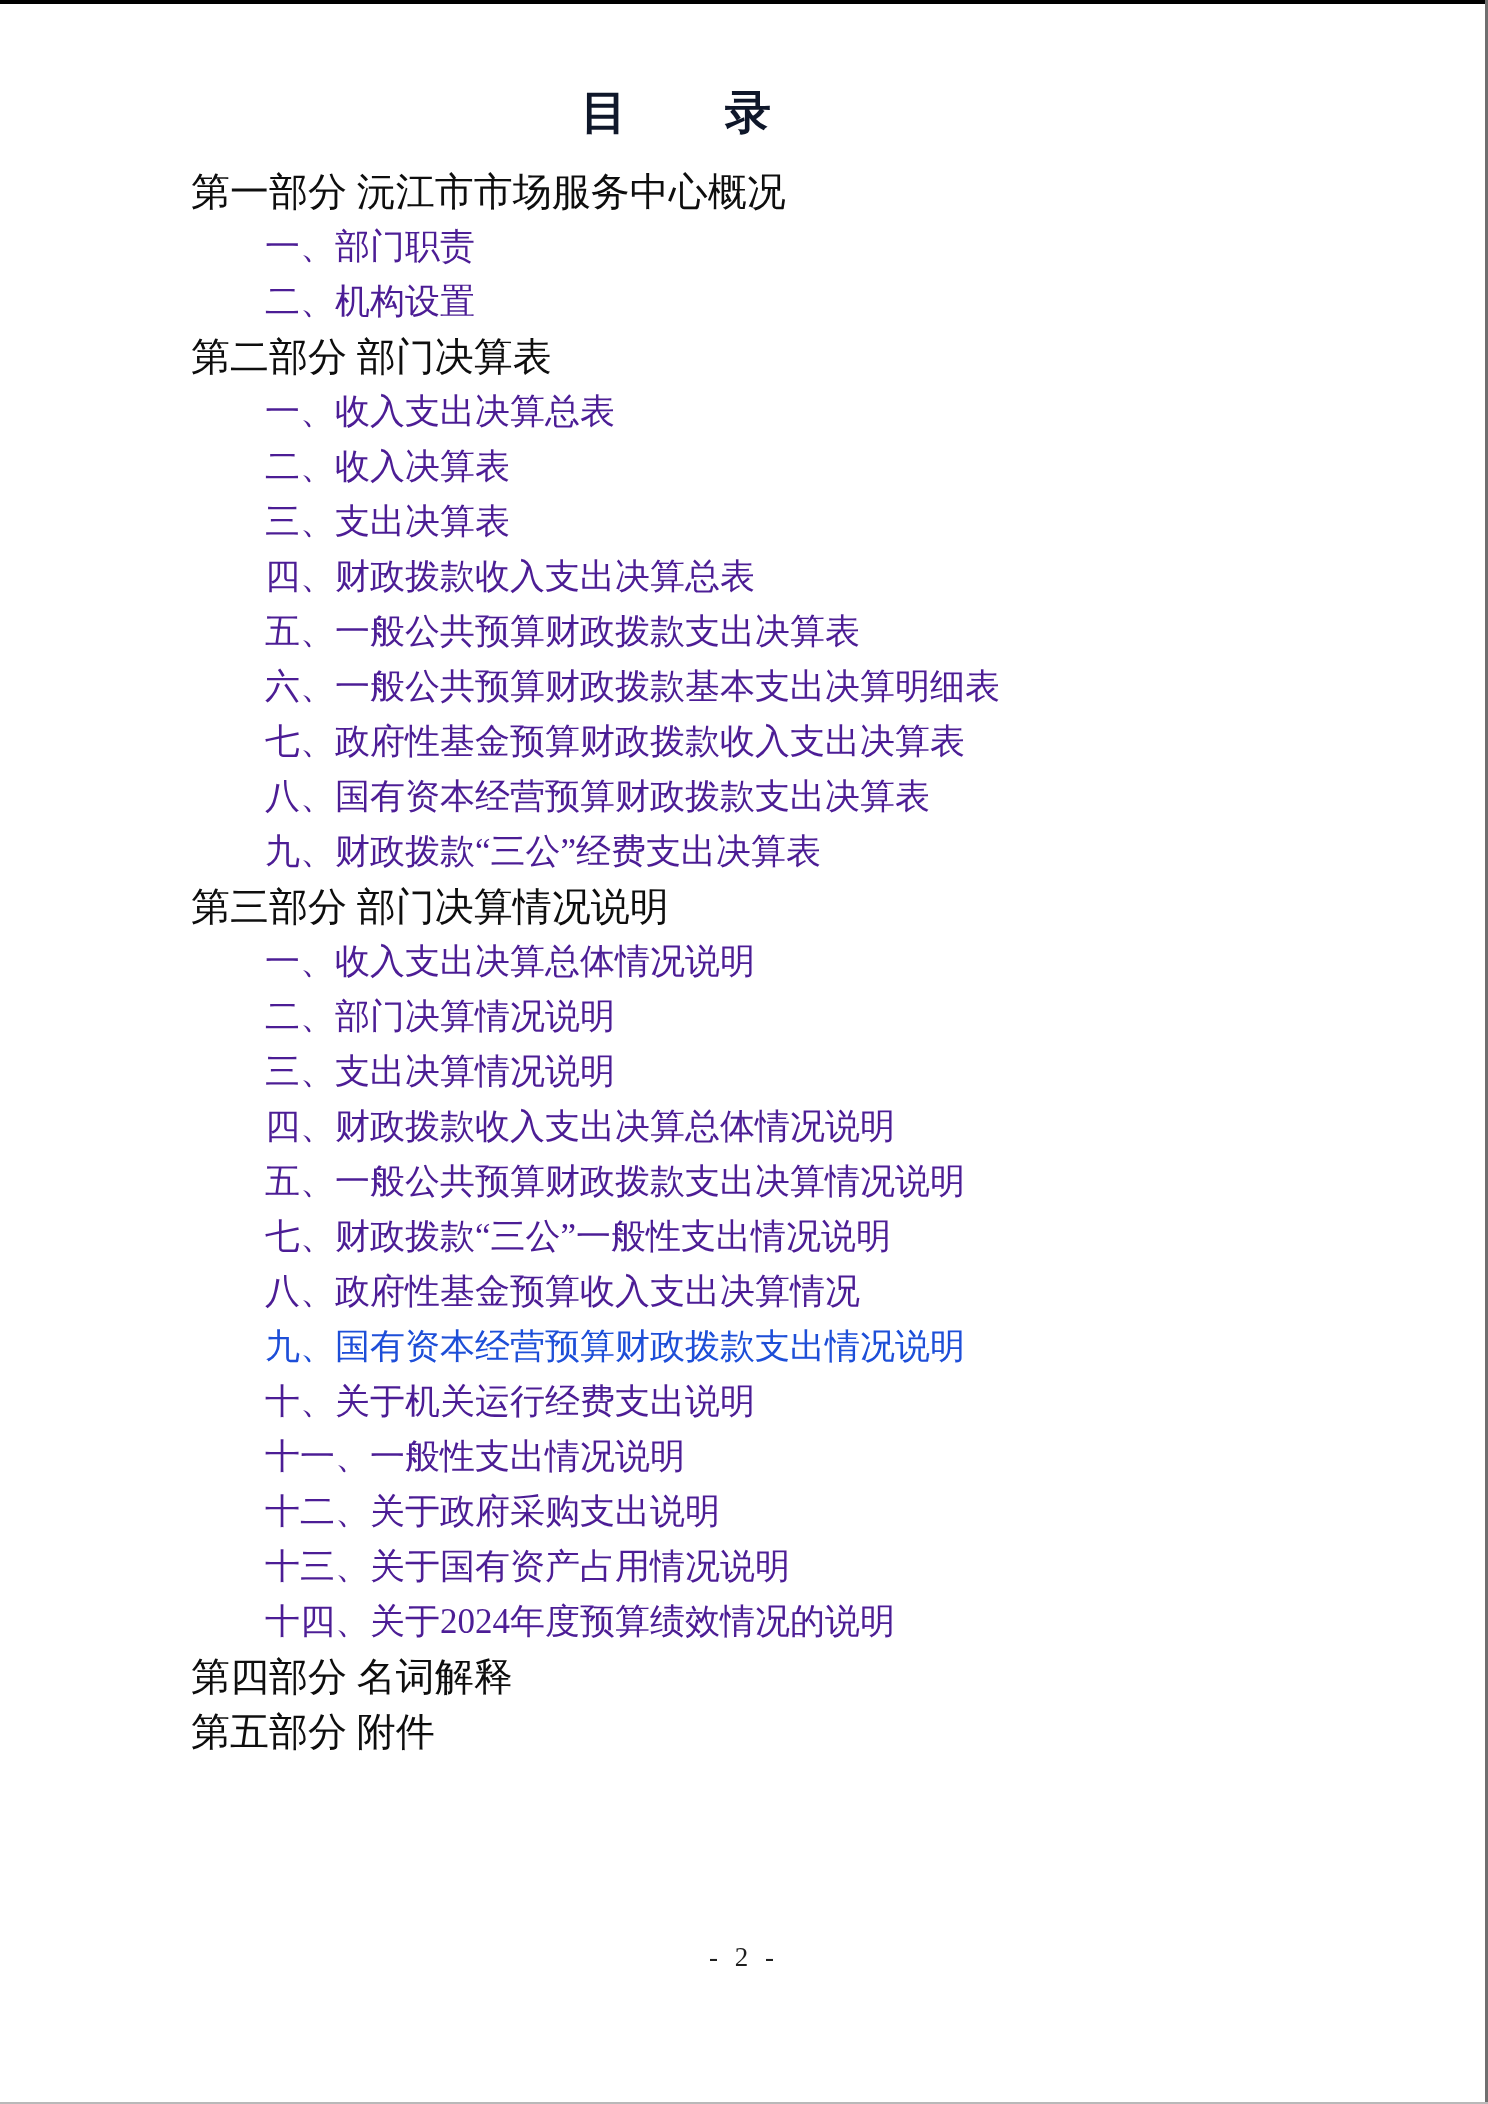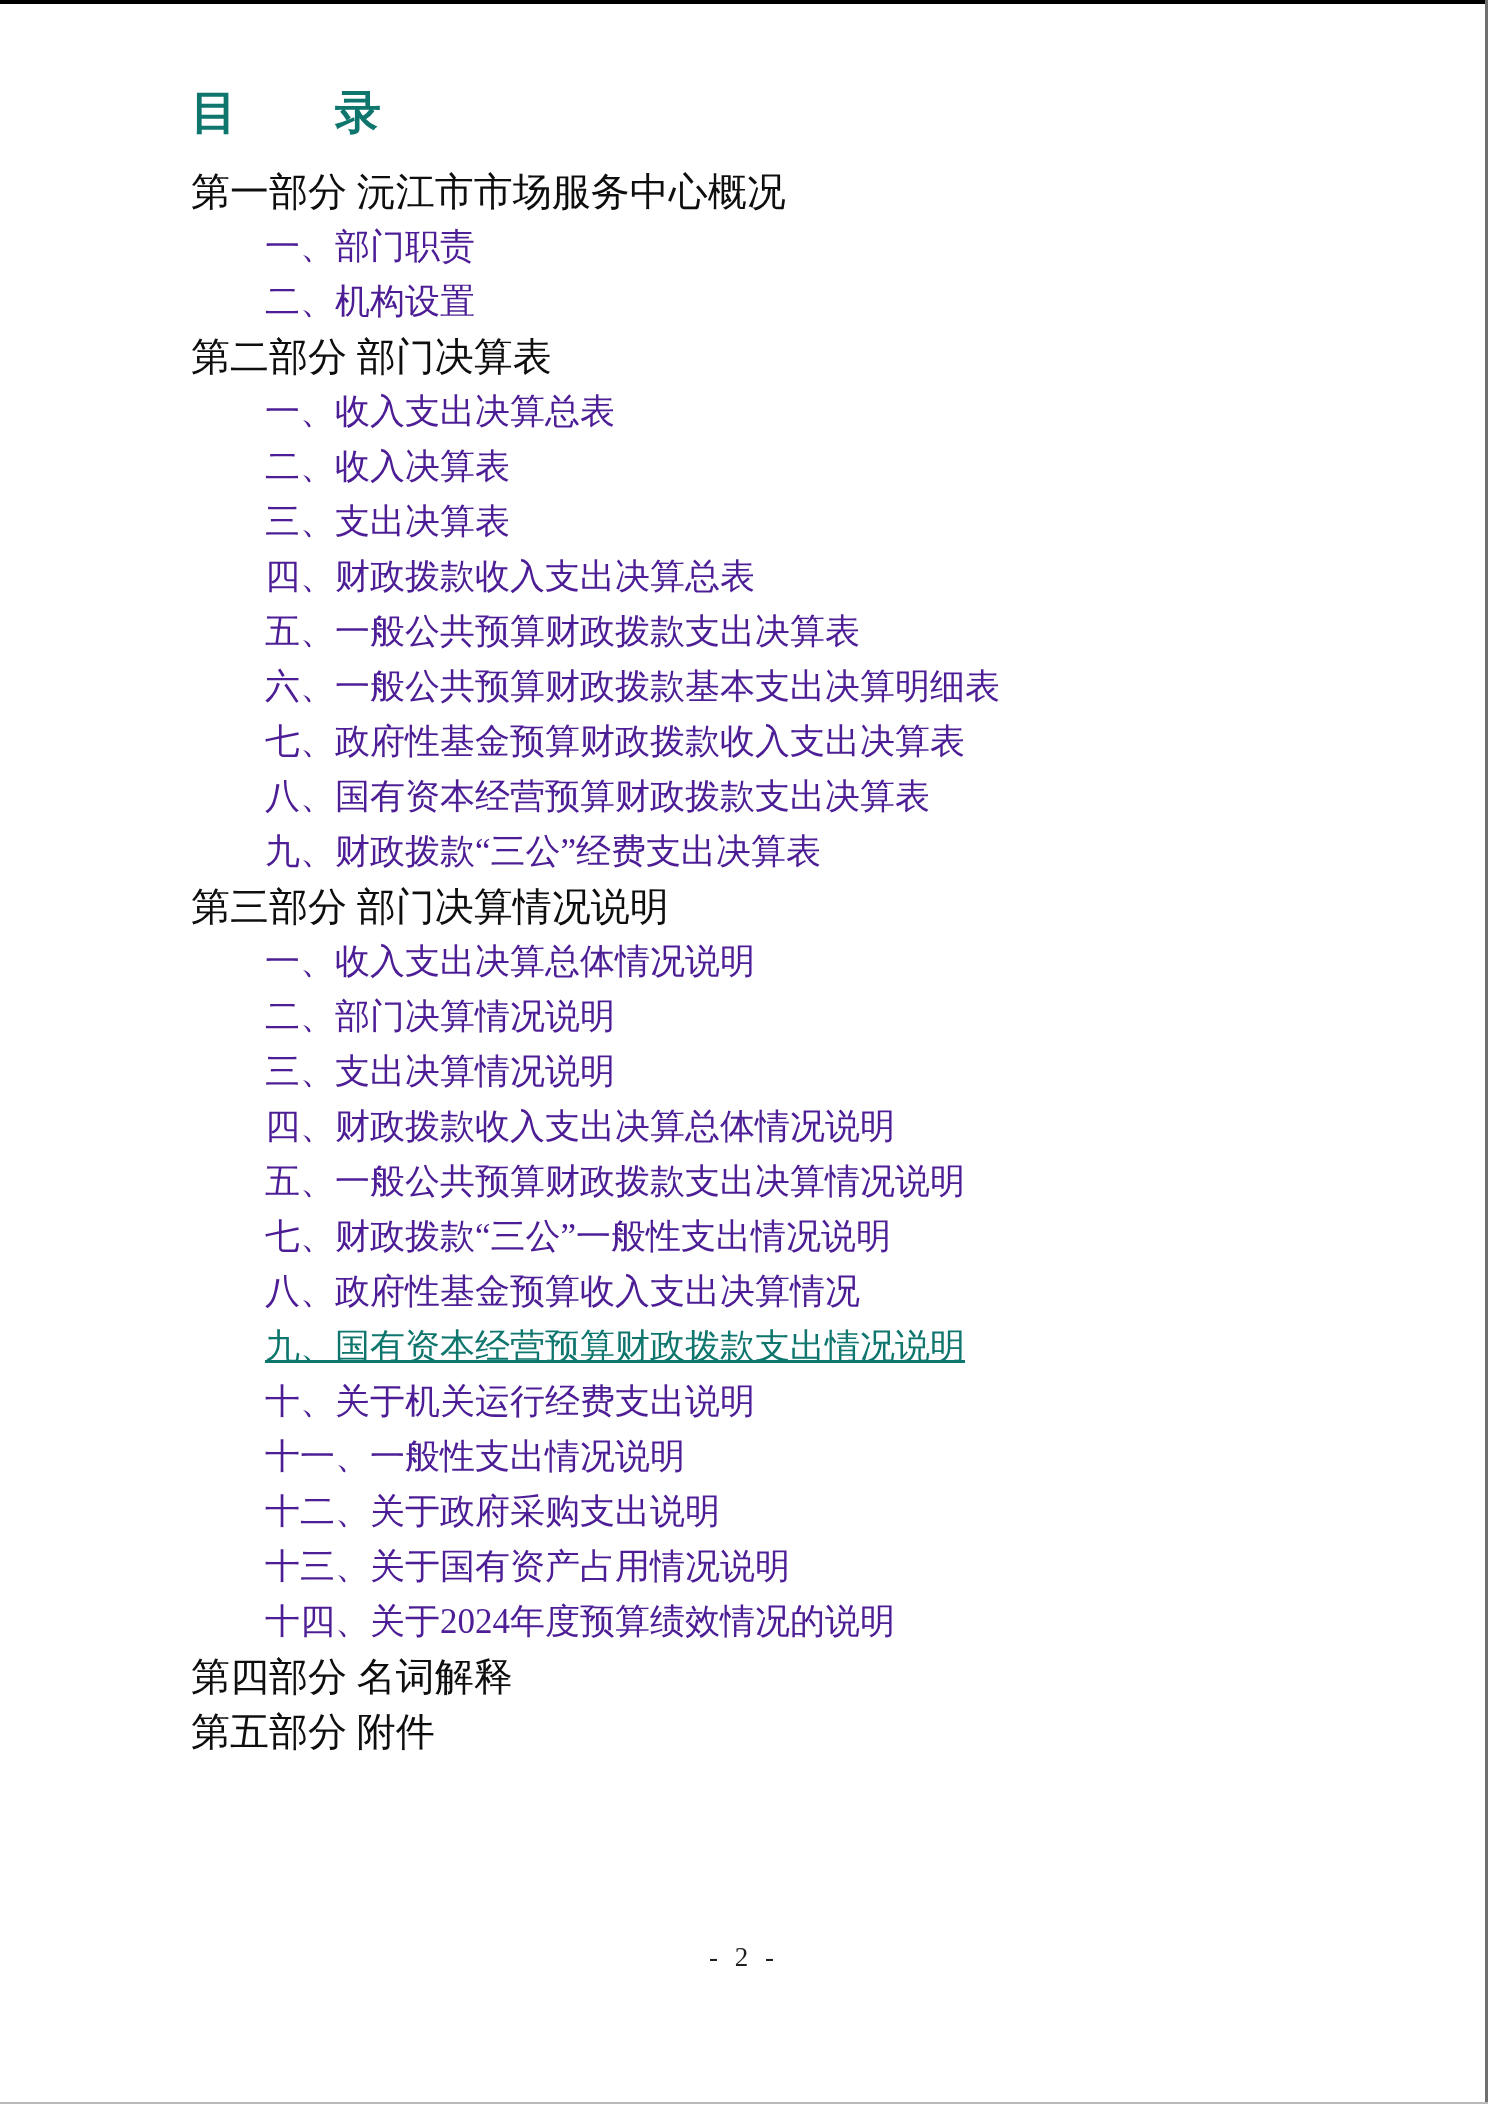--- a/index.html
+++ b/index.html
@@ -18,24 +18,24 @@
   .scan-border-right  { position: absolute; top: 0; right: 0; width: 3px; height: 100%; background: #6f6f6f; }
   .scan-border-bottom { position: absolute; bottom: 0; left: 0; width: 100%; height: 2px; background: #b9b9b9; }
 
   .content {
     position: absolute;
     left: 191px;
     top: 84px;
     width: 972px;
   }
   .doc-title {
-    text-align: left;
+    text-align: center;
     font-size: 46px;
     font-weight: bold;
-    color: #0f766e;
+    color: #0f172a;
     height: 58px;
     line-height: 58px;
     letter-spacing: 2px;
     margin-bottom: 22px;
     white-space: nowrap;
   }
   .section-heading {
     font-size: 39px;
     font-weight: normal;
     color: #0e0e0e;
@@ -45,21 +45,21 @@
   }
   .toc-item {
     font-size: 35px;
     font-weight: normal;
     color: #4c1d95;
     height: 55px;
     line-height: 55px;
     padding-left: 74px;
     white-space: nowrap;
   }
-  .toc-item.muted { color: #0f766e; text-decoration: underline; }
+  .toc-item.muted { color: #1d4ed8; }
   .page-footer {
     position: absolute;
     left: 0;
     right: 0;
     top: 1942px;
     text-align: center;
     font-size: 27px;
     color: #1f1f1f;
     letter-spacing: 5px;
     font-family: "Liberation Serif", "DejaVu Serif", serif;

